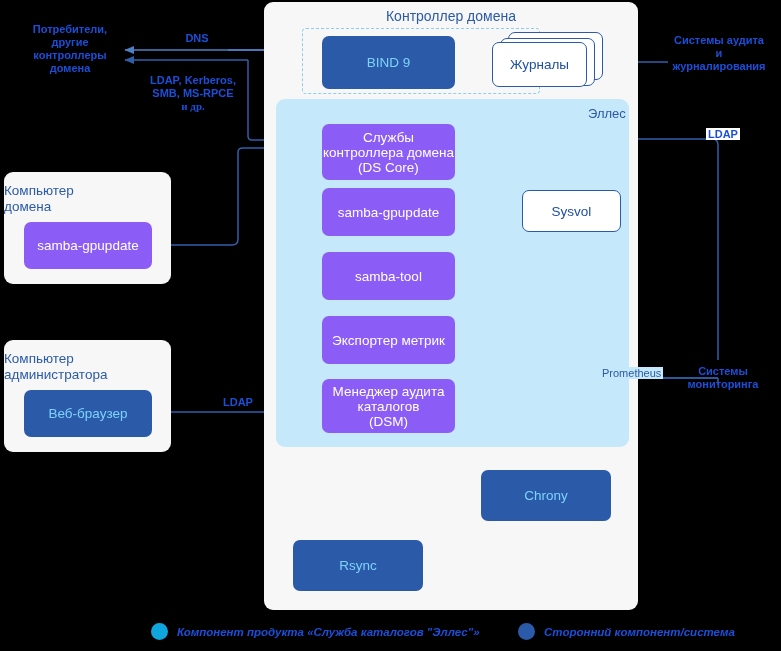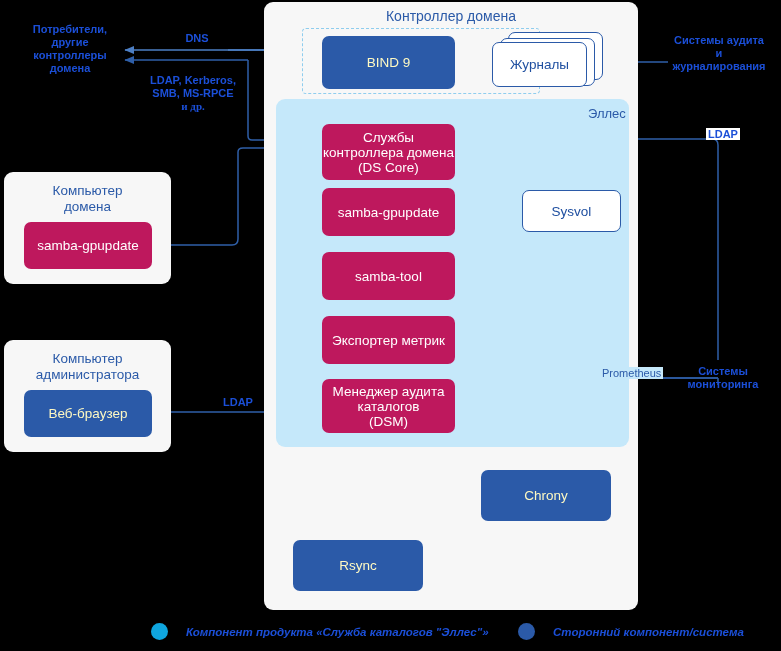--- a/index.html
+++ b/index.html
@@ -1,32 +1,32 @@
 <!DOCTYPE html>
 <html><head>
 <meta charset="utf-8">
 <style>
   html,body{margin:0;padding:0;background:#000;}
   body{width:781px;height:651px;font-family:"Liberation Sans","DejaVu Sans",sans-serif;}
   #stage{position:relative;width:781px;height:651px;overflow:hidden;background:#000;}
   #svg{position:absolute;left:0;top:0;width:781px;height:651px;}
   .node{position:absolute;box-sizing:border-box;display:flex;align-items:center;justify-content:center;text-align:center;border-radius:7px;}
-  .navy{background:#2B5AA8;color:#fef9c3;font-size:13.5px;}
-  .cyan{background:#be185d;color:#fff;font-size:13.5px;line-height:15px;}
+  .navy{background:#2B5AA8;color:#7dd3fc;font-size:13.5px;}
+  .cyan{background:#8b5cf6;color:#fff;font-size:13.5px;line-height:15px;}
   .white-card{background:#fff;border:1.6px solid #2B5AA8;color:#1f4fa0;font-size:13.5px;}
   .panel{position:absolute;box-sizing:border-box;}
   .dc-panel{background:#F7F7F7;border-radius:9px;}
   .ellis-panel{background:#C5E8FA;border-radius:9px;}
   .dashed{border:1.6px dashed #8FCDEE;border-radius:4px;background:transparent;}
   .host-card{background:#F7F7F7;border-radius:9px;}
   .lbl{position:absolute;color:#1B4FD8;font-weight:bold;font-size:11px;line-height:13px;text-align:center;}
-  .lbl-plain{position:absolute;color:#2B5AA8;font-size:11.5px;line-height:13px;text-align:center;font-weight:normal;}
+  .lbl-plain{position:absolute;color:#2B5AA8;font-size:11.5px;line-height:13px;text-align:left;font-weight:normal;}
   .title{position:absolute;color:#2B5AA8;font-size:14px;text-align:center;width:100%;}
   .ellis-tag{position:absolute;color:#2B5AA8;font-size:13px;}
-  .legend{position:absolute;display:flex;align-items:center;gap:18px;}
+  .legend{position:absolute;display:flex;align-items:center;gap:9px;}
   .legend .dot{width:17px;height:17px;border-radius:50%;flex:0 0 auto;}
   .legend .txt{color:#1B4FD8;font-size:11.5px;font-weight:bold;font-style:italic;white-space:nowrap;}
   .chip{position:absolute;background:#fff;color:#1B4FD8;font-size:11px;font-weight:bold;padding:0 2px;}
   .chip2{position:absolute;background:#C5E8FA;color:#2B5AA8;font-size:11px;padding:0 2px;}
 </style>
 </head>
 <body>
 
 <div id="stage">
 

